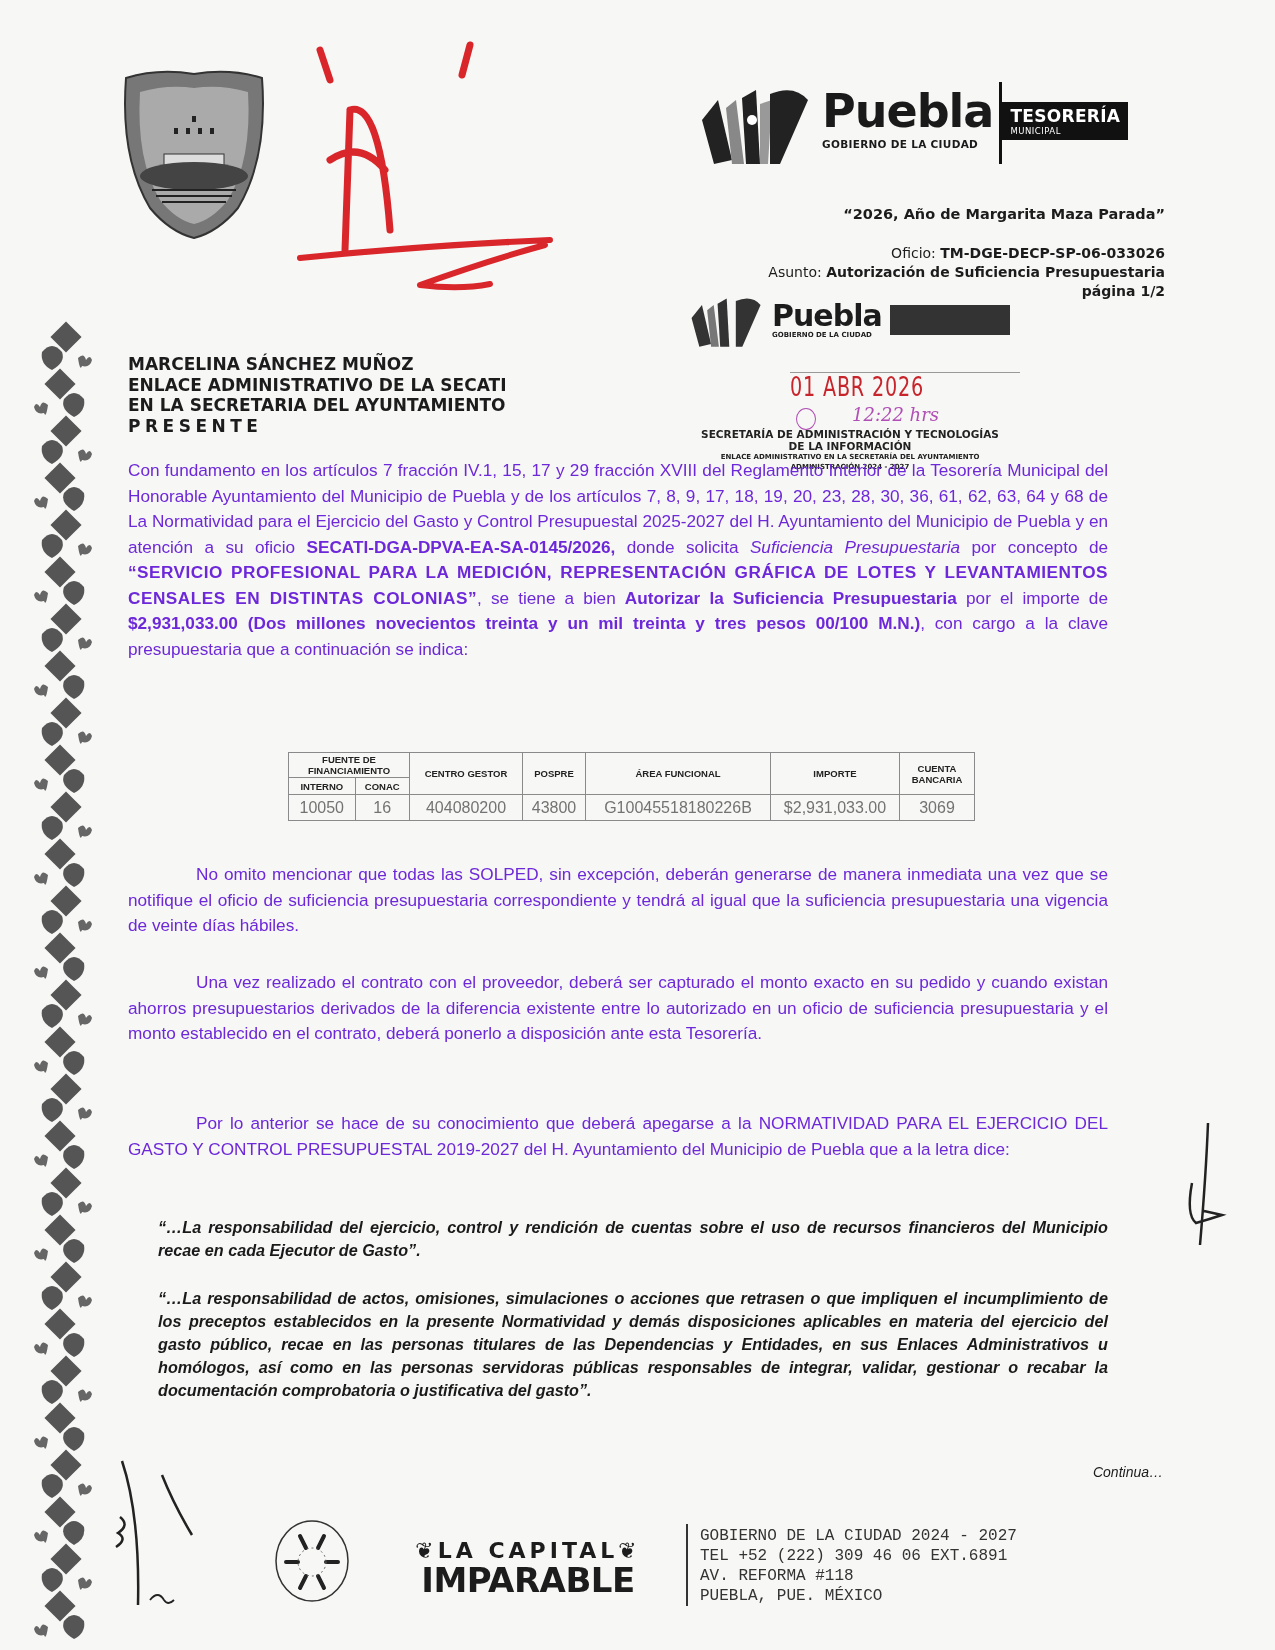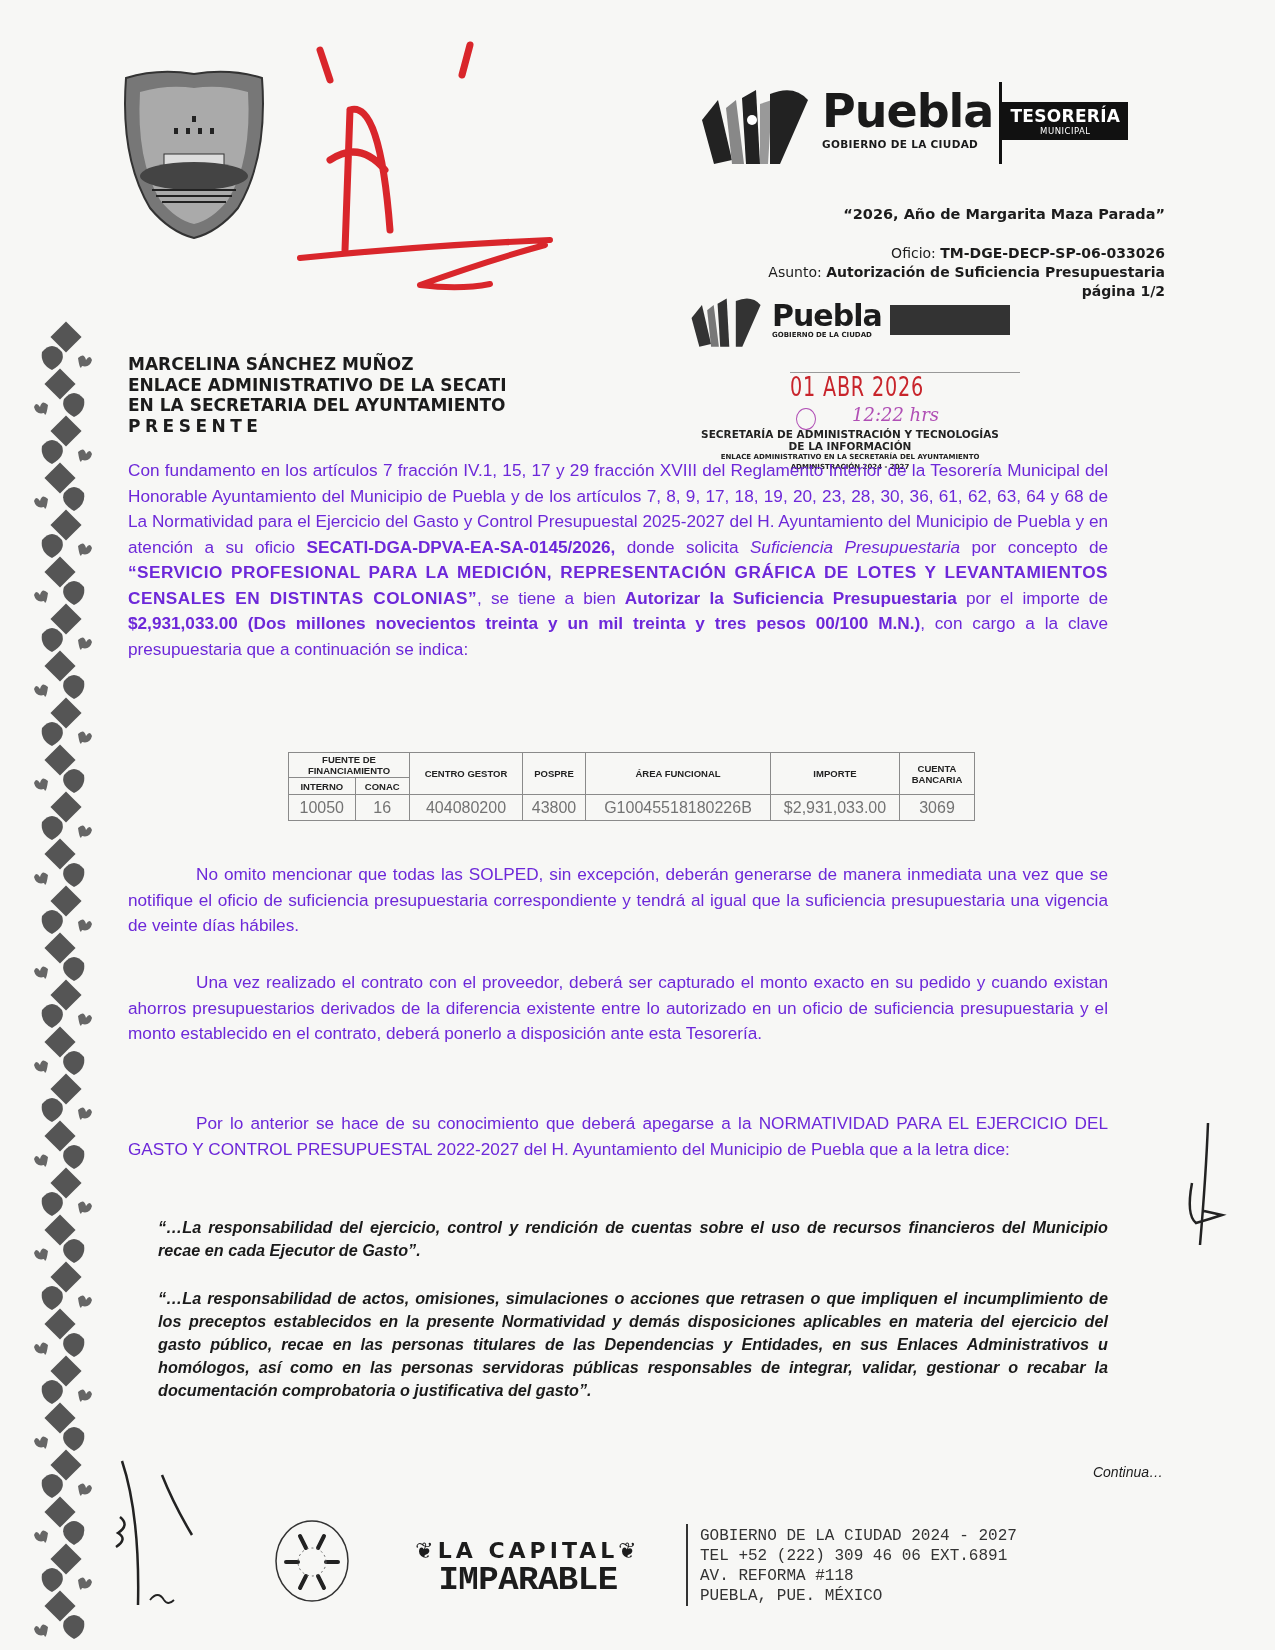--- a/index.html
+++ b/index.html
@@ -19,21 +19,21 @@
 
   
   .red-mark { left: 290px; top: 40px; width: 270px; height: 260px; }
 
   
   .hdr-logo { left: 698px; top: 80px; width: 470px; height: 100px; }
   .puebla-word { font-family: "DejaVu Sans", sans-serif; font-weight: 700; font-size: 46px; letter-spacing: -1px; color: #1a1a1a; }
   .gob-ciudad { font-family: "DejaVu Sans", sans-serif; font-weight: 700; font-size: 10.5px; letter-spacing: 0.3px; color: #1a1a1a; }
   .teso-box { background: #111; color: #fff; padding: 4px 8px 4px 8px; }
   .teso-title { font-weight: 700; font-size: 17px; letter-spacing: 0.3px; }
-  .teso-sub { font-size: 8.5px; letter-spacing: 0.5px; text-align: center; }
+  .teso-sub { font-size: 8.5px; letter-spacing: 0.5px; }
 
   .motto { right: 110px; top: 206px; font-weight: 700; font-size: 14.5px; text-align: center; }
 
   .oficio-block { right: 110px; top: 244px; text-align: right; font-size: 14px; line-height: 19px; }
   .oficio-block b { font-weight: 700; }
 
   
   .stamp-logo { left: 686px; top: 290px; width: 345px; height: 60px; }
   .stamp-date { left: 790px; top: 372px; font-family: "DejaVu Sans Condensed", "DejaVu Sans", sans-serif; color: #c8242b; font-size: 26px; letter-spacing: 1px; transform: scaleX(0.82); transform-origin: left; }
   .stamp-line { left: 790px; top: 372px; width: 230px; border-top: 1.5px solid #999; }
@@ -70,21 +70,21 @@
   .quote { left: 158px; width: 950px; font-size: 16.2px; line-height: 23px; font-weight: 700; font-style: italic; text-align: justify; font-family: "Liberation Sans", sans-serif; color: #1a1a1a; }
   .q1 { top: 1216px; }
   .q2 { top: 1287px; }
 
   .continua { right: 112px; top: 1464px; font-style: italic; font-size: 14px; font-family: "Liberation Sans", sans-serif; }
 
   
   .seal { left: 272px; top: 1518px; width: 80px; height: 86px; }
   .capital { left: 398px; top: 1538px; width: 260px; height: 70px; text-align: center; }
   .capital .top { font-weight: 700; font-size: 22px; letter-spacing: 4px; }
-  .capital .bot { font-weight: 700; font-size: 34px; line-height: 34px; letter-spacing: -0.5px; font-family: Liberation Mono, monospace; }
+  .capital .bot { font-weight: 700; font-size: 34px; line-height: 34px; letter-spacing: -0.5px; }
   .wing { display: inline-block; font-size: 22px; }
   .footer-sep { left: 686px; top: 1524px; height: 82px; border-left: 2px solid #333; }
   .footer-addr { left: 700px; top: 1526px; font-family: "Liberation Mono", monospace; font-size: 16px; line-height: 20px; color: #333; }
 
   .signature { pointer-events: none; }
 </style>
 </head>
 <body>
 
 <svg class="abs border-strip" viewBox="0 0 70 1330">
@@ -233,21 +233,21 @@
       <td>43800</td>
       <td>G10045518180226B</td>
       <td>$2,931,033.00</td>
       <td>3069</td>
     </tr>
   </tbody>
 </table>
 
 <div class="abs body-text p2 indent">No omito mencionar que todas las SOLPED, sin excepción, deberán generarse de manera inmediata una vez que se notifique el oficio de suficiencia presupuestaria correspondiente y tendrá al igual que la suficiencia presupuestaria una vigencia de veinte días hábiles.</div>
 <div class="abs body-text p3 indent">Una vez realizado el contrato con el proveedor, deberá ser capturado el monto exacto en su pedido y cuando existan ahorros presupuestarios derivados de la diferencia existente entre lo autorizado en un oficio de suficiencia presupuestaria y el monto establecido en el contrato, deberá ponerlo a disposición ante esta Tesorería.</div>
-<div class="abs body-text p4 indent">Por lo anterior se hace de su conocimiento que deberá apegarse a la NORMATIVIDAD PARA EL EJERCICIO DEL GASTO Y CONTROL PRESUPUESTAL 2022-2027 del H. Ayuntamiento del Municipio de Puebla que a la letra dice:</div>
+<div class="abs body-text p4 indent">Por lo anterior se hace de su conocimiento que deberá apegarse a la NORMATIVIDAD PARA EL EJERCICIO DEL GASTO Y CONTROL PRESUPUESTAL 2019-2027 del H. Ayuntamiento del Municipio de Puebla que a la letra dice:</div>
 
 <div class="abs quote q1">“…La responsabilidad del ejercicio, control y rendición de cuentas sobre el uso de recursos financieros del Municipio recae en cada Ejecutor de Gasto”.</div>
 <div class="abs quote q2">“…La responsabilidad de actos, omisiones, simulaciones o acciones que retrasen o que impliquen el incumplimiento de los preceptos establecidos en la presente Normatividad y demás disposiciones aplicables en materia del ejercicio del gasto público, recae en las personas titulares de las Dependencias y Entidades, en sus Enlaces Administrativos u homólogos, así como en las personas servidoras públicas responsables de integrar, validar, gestionar o recabar la documentación comprobatoria o justificativa del gasto”.</div>
 
 <div class="abs continua">Continua…</div>
 
 <svg class="abs signature" style="left:1170px;top:1115px;width:60px;height:140px;" viewBox="0 0 60 140">
   <path d="M38 8 Q36 60 30 130 M22 68 Q16 100 26 108 Q40 104 52 100 L34 96" stroke="#222" stroke-width="2.5" fill="none"></path>
 </svg>
 <svg class="abs signature" style="left:110px;top:1455px;width:100px;height:160px;" viewBox="0 0 100 160">

